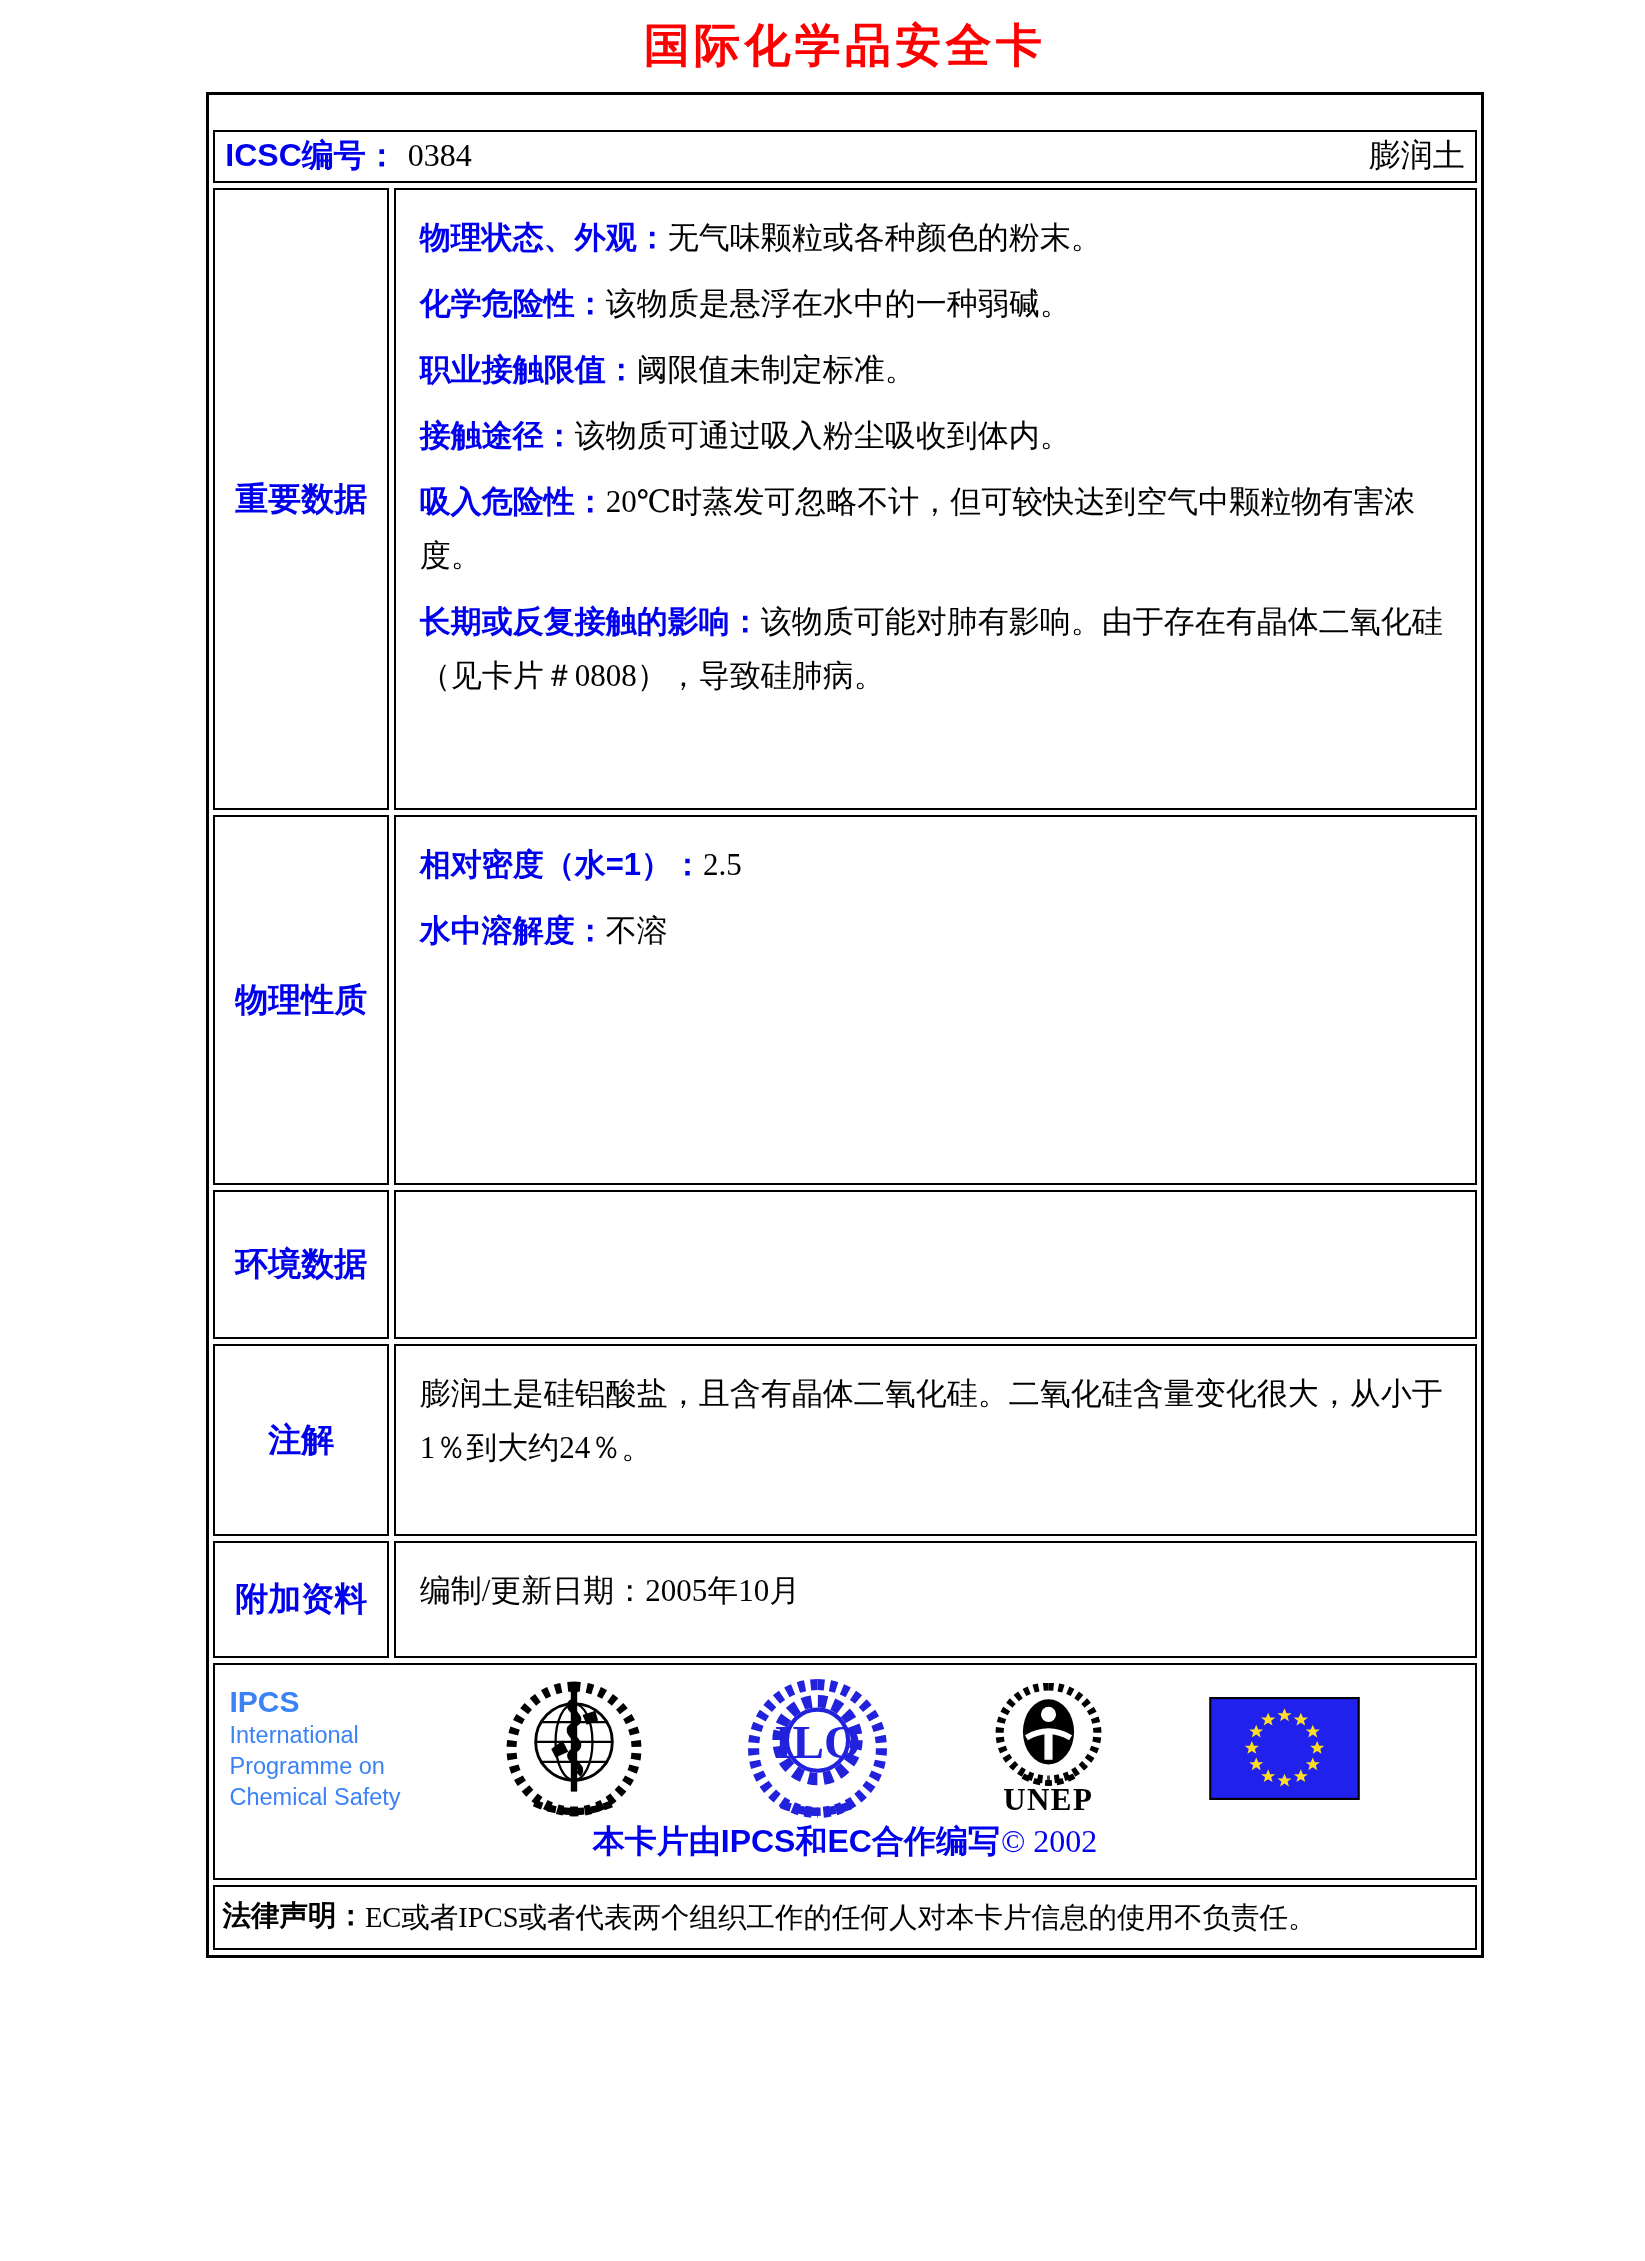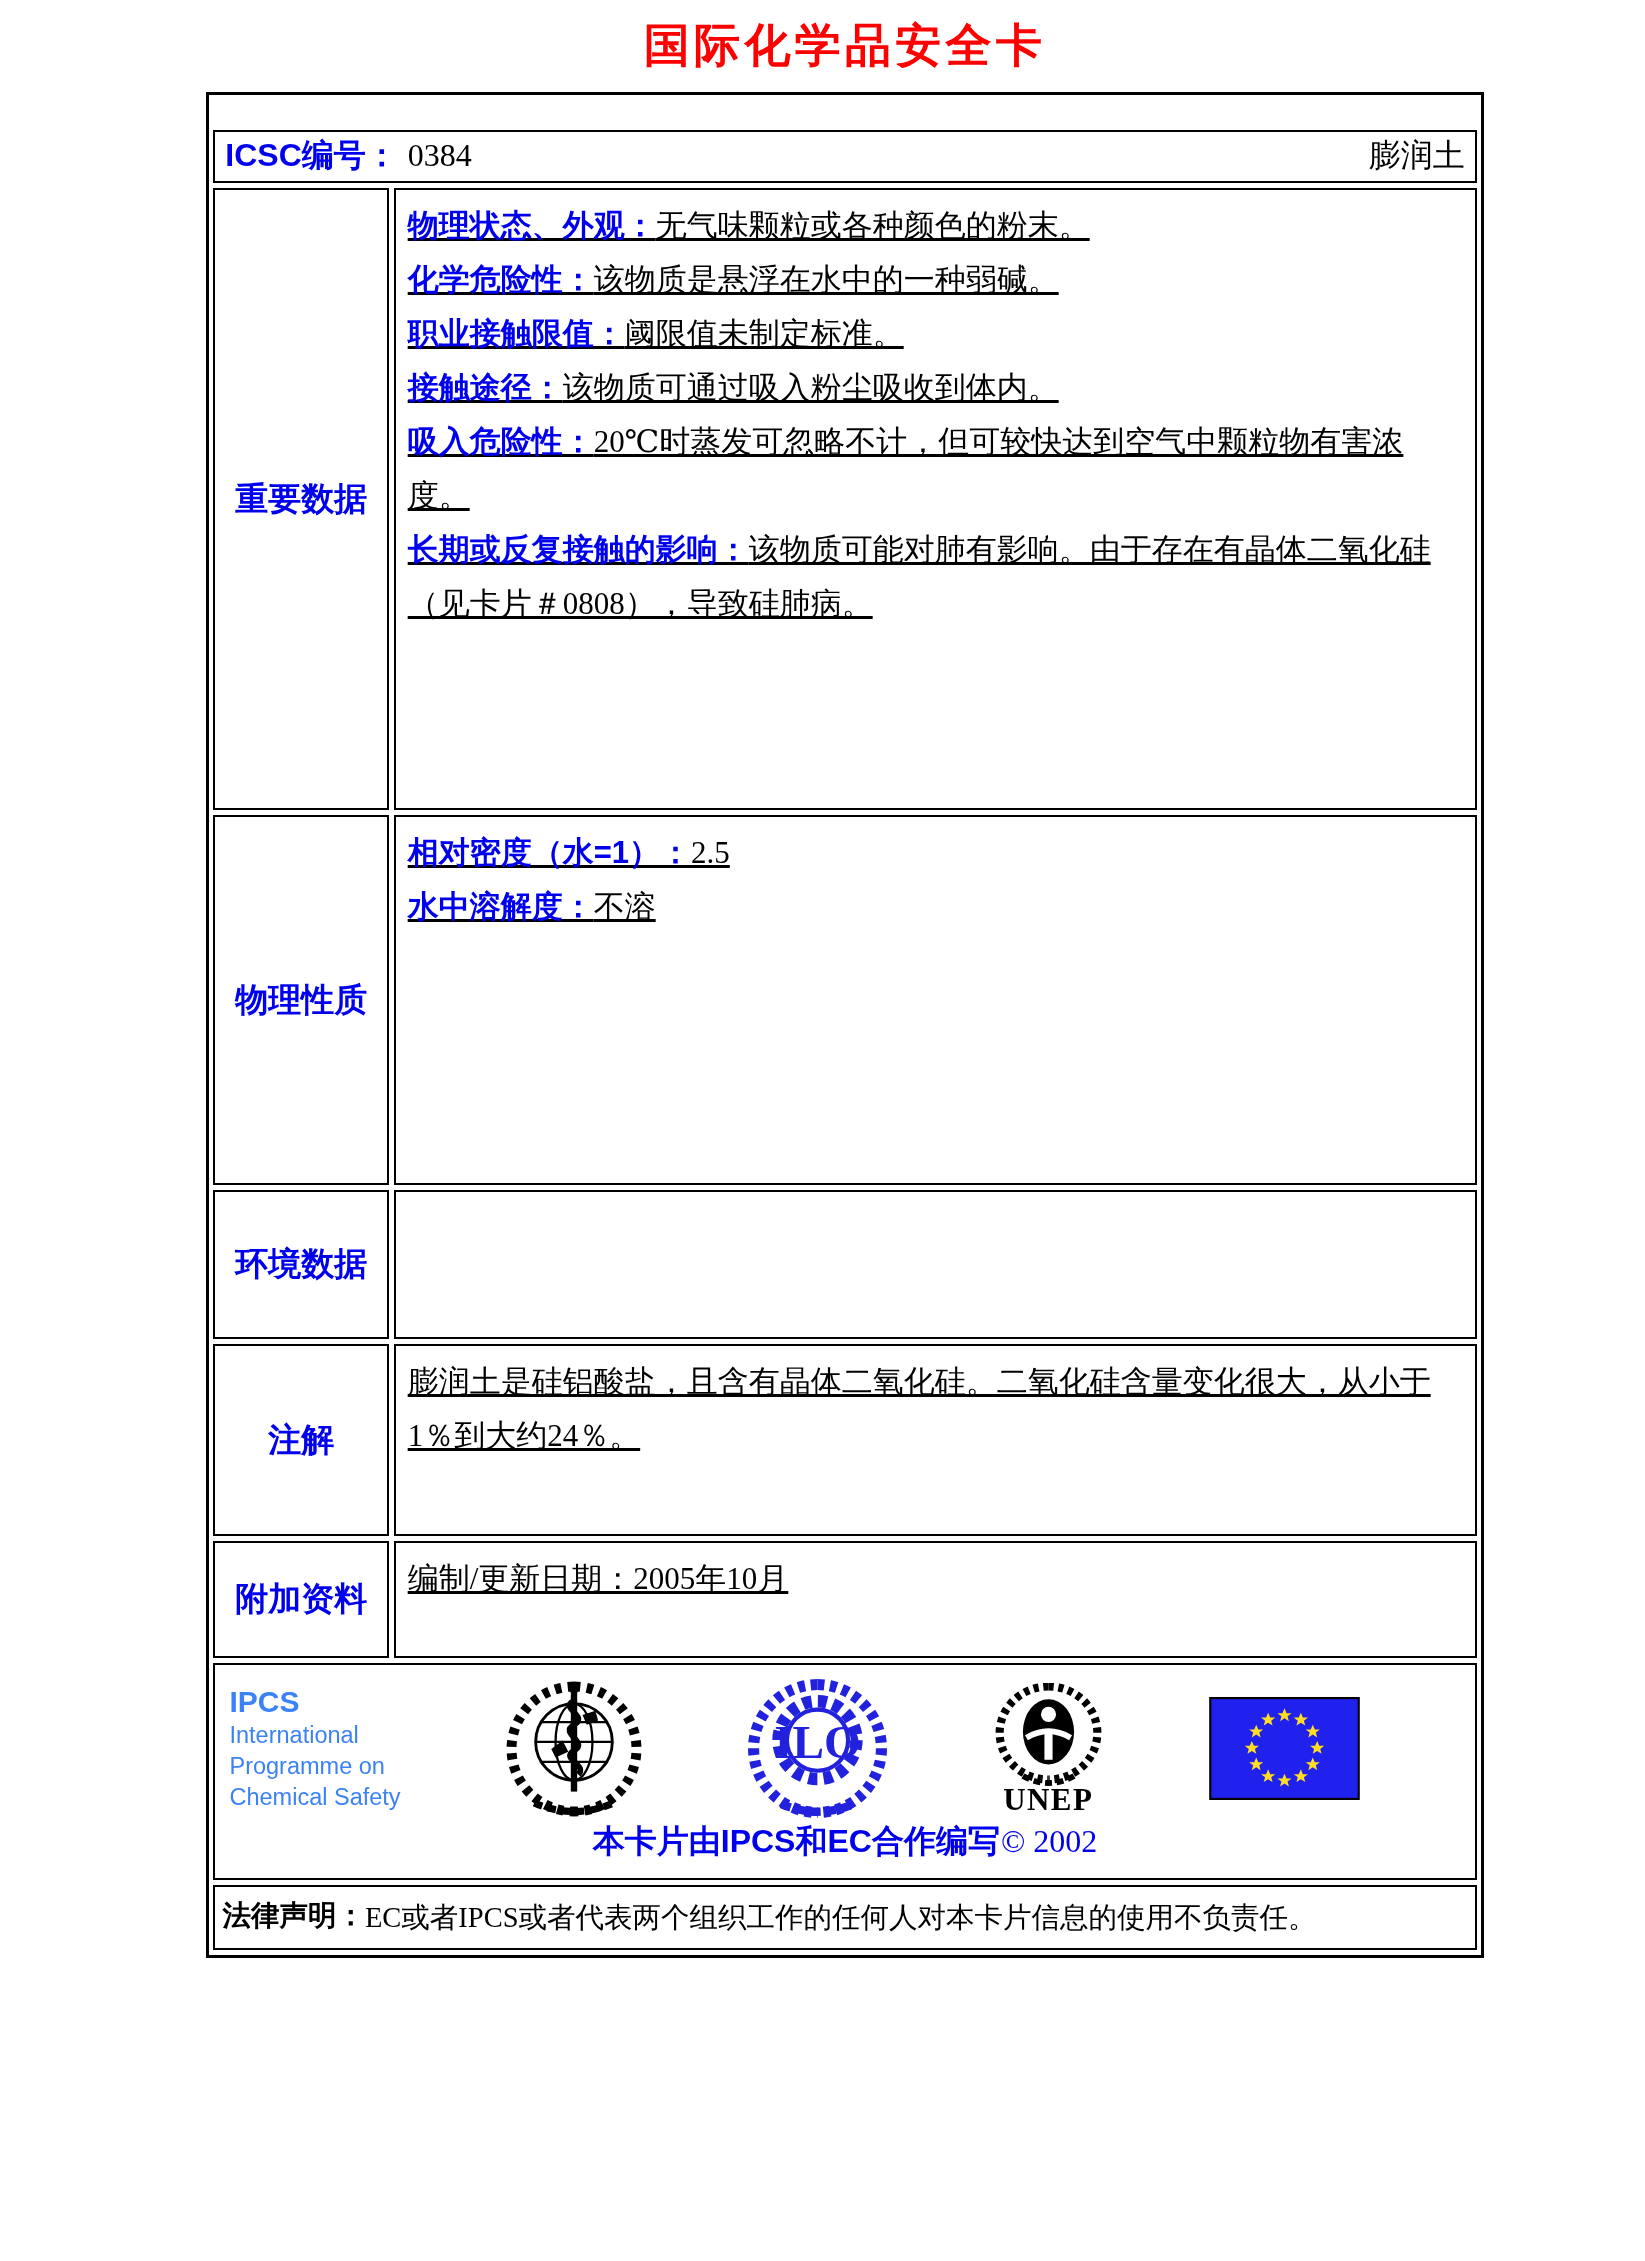--- a/index.html
+++ b/index.html
@@ -82,21 +82,21 @@
     font-size: 33px;
     color: var(--accent-blue);
     padding: 4.3px;
   }
   .content-cell {
     flex: 1;
     padding: 8.5px 11.4px;
     font-size: 31px;
     line-height: 54px;
   }
-  .content-cell p { margin: 0; text-decoration: underline; }
+  .content-cell p { margin: 12px; }
 
   .row-important   { min-height: 622px; }
   .row-physical    { min-height: 370px; }
   .row-environment { min-height: 149px; }
   .row-notes       { min-height: 192px; }
   .row-additional  { min-height: 117px; }
 
   
   .row-footer { min-height: 196px; }
   .footer-cell {

